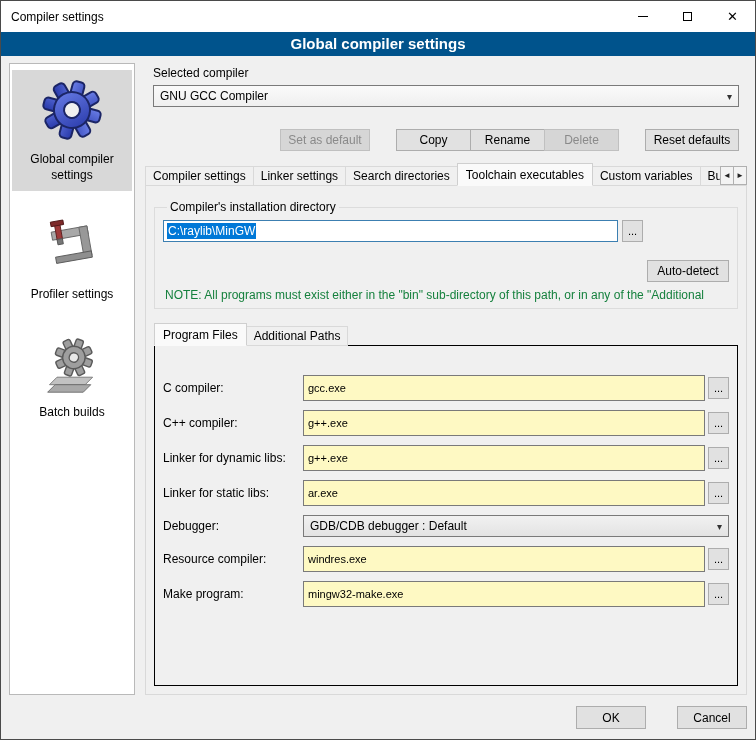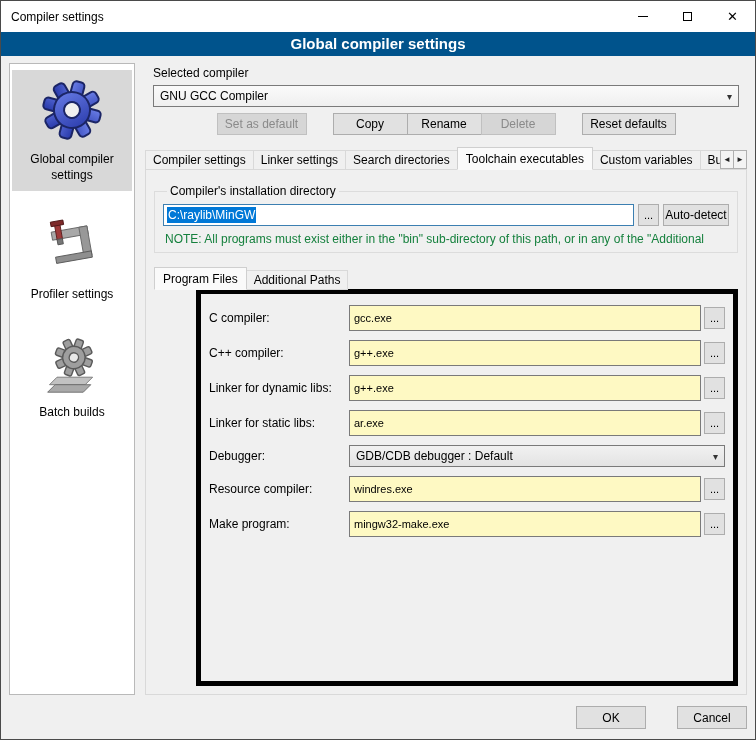--- a/index.html
+++ b/index.html
@@ -30,21 +30,21 @@
   .main{flex:1;display:flex;flex-direction:column;min-width:0;}
   .sc-label{font-size:12px;margin:3px 8px 5px;}
   .combo{height:22px;border:1px solid #7a7a7a;background:linear-gradient(#fafafa,#efefef);display:flex;align-items:center;padding:0 6px;font-size:12px;cursor:default;}
   .combo .arrow{margin-left:auto;font-size:10px;color:#333;padding-left:6px;}
   .compiler-combo{margin:0 8px;}
   .combo.gray{flex:1;background:linear-gradient(#f1f1f1,#e3e3e3);}
 
   
   .btn{height:22px;background:#e1e1e1;border:1px solid #adadad;font-size:12px;color:#000;padding:0 6px;cursor:default;}
   .btn:disabled{background:#d6d6d6;border-color:#c0c0c0;color:#8a8a8a;}
-  .btnrow{display:flex;justify-content:center;align-items:center;margin:6px 8px 0;}
+  .btnrow{display:flex;justify-content:flex-end;align-items:center;margin:22px 8px 0;}
   .w90{width:90px;padding:0;} .w75{width:75px;padding:0;} .w94{width:94px;padding:0;} .w70{width:70px;height:23px;padding:0;}
   .btnrow .w75 + .w75{margin-left:-1px;}
   .sp26{display:inline-block;width:26px;height:1px;}
 
   
   .tabstrip{display:flex;align-items:flex-end;height:23px;position:relative;margin:12px 0 -1px;z-index:2;overflow:hidden;padding-right:28px;}
   .tabstrip.inner{margin-top:14px;padding-right:0;}
   .tab{flex:0 0 auto;display:flex;align-items:center;height:20px;padding:0 7px;border:1px solid #d9d9d9;background:#f0f0f0;font-size:12px;white-space:nowrap;cursor:default;}
   .tab + .tab{margin-left:-1px;}
   .tab.active{height:23px;padding:0 8px;background:#fafafa;border-color:#cfcfcf;border-bottom-color:#fafafa;position:relative;z-index:3;}
@@ -56,25 +56,25 @@
   
   .tabpanel{flex:1;border:1px solid #d9d9d9;background:#f0f0f0;padding:14px 8px 8px;display:flex;flex-direction:column;min-height:0;position:relative;z-index:1;}
 
   
   .groupbox{border:1px solid #dcdcdc;padding:6px 8px 6px;margin:0;}
   .groupbox legend{font-size:12px;padding:0 3px;margin-left:4px;}
   .dirrow{display:flex;align-items:flex-start;gap:4px;}
   .fakeinput{flex:1;height:22px;background:#fff;border:1px solid #3c7fb1;padding:2px 3px;font-size:12px;display:flex;align-items:center;overflow:hidden;}
   .fakeinput .sel{background:#0078d7;color:#fff;white-space:pre;padding:1px 1px;}
   .dots{width:21px;padding:0;font-size:11px;line-height:1;}
-  .autodetect{width:66px;padding:0;}
+  .autodetect{width:82px;padding:0;margin-top:40px;}
   .note{font-size:12px;color:#15803d;margin:6px 0 0 2px;white-space:nowrap;overflow:hidden;}
 
   
-  .innerpanel{flex:1;border:5px solid #000000;background:#f0f0f0;padding:11px 8px 0;min-height:0;position:relative;z-index:1;margin-left:42px;}
+  .innerpanel{flex:1;border:1px solid #000000;background:#f0f0f0;padding:29px 8px 0;min-height:0;position:relative;z-index:1;}
   .frow{display:flex;align-items:center;margin-bottom:9px;}
   .flabel{flex:0 0 140px;width:140px;font-size:12px;}
   .tinput{flex:1;min-width:0;height:26px;border:1px solid #7a7a7a;background:#fef9c3;padding:0 4px;font-size:11px;}
   .frow .dots{margin-left:3px;}
 
   
   .footer{flex:0 0 40px;display:flex;justify-content:flex-end;align-items:flex-start;gap:31px;padding:7px 8px 0;}
 </style>
 </head>
 <body>

